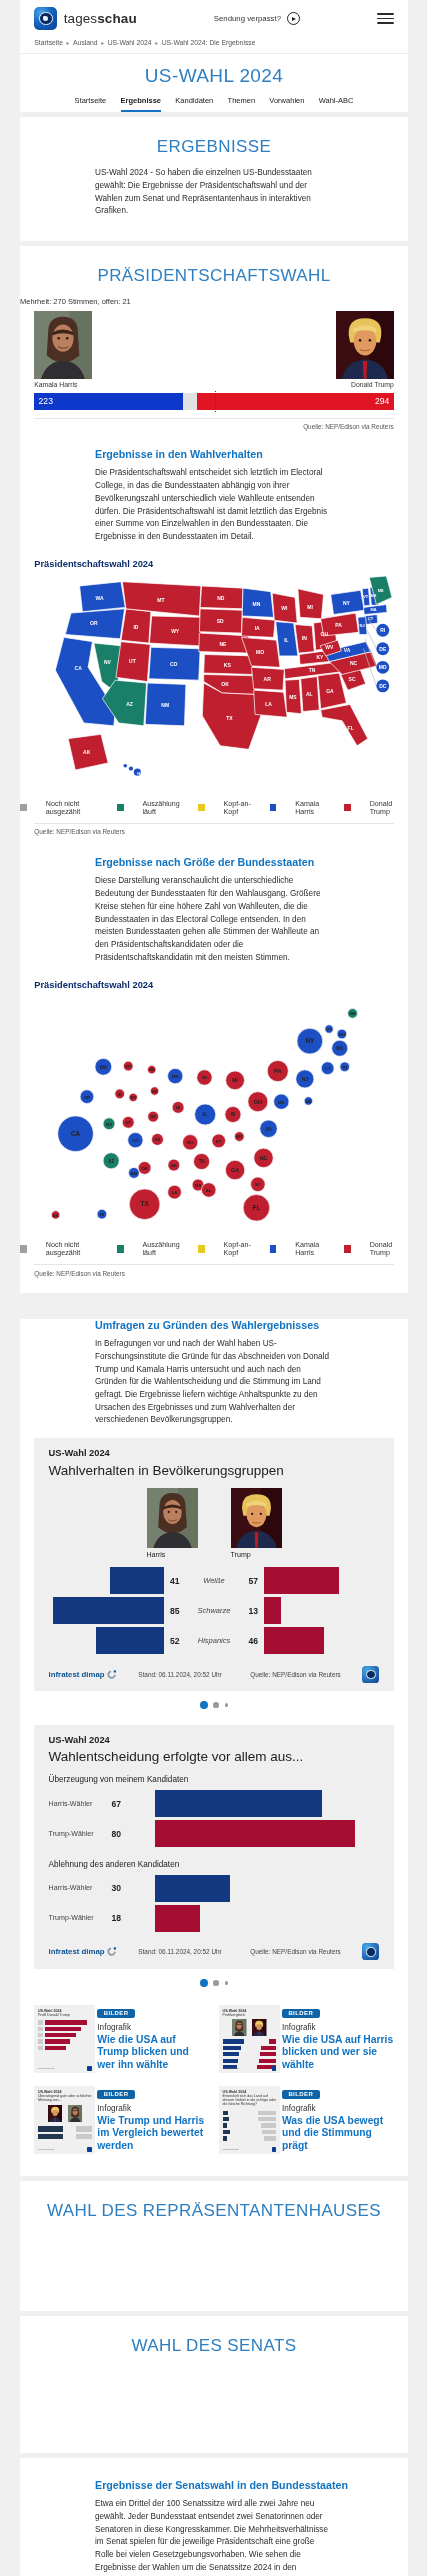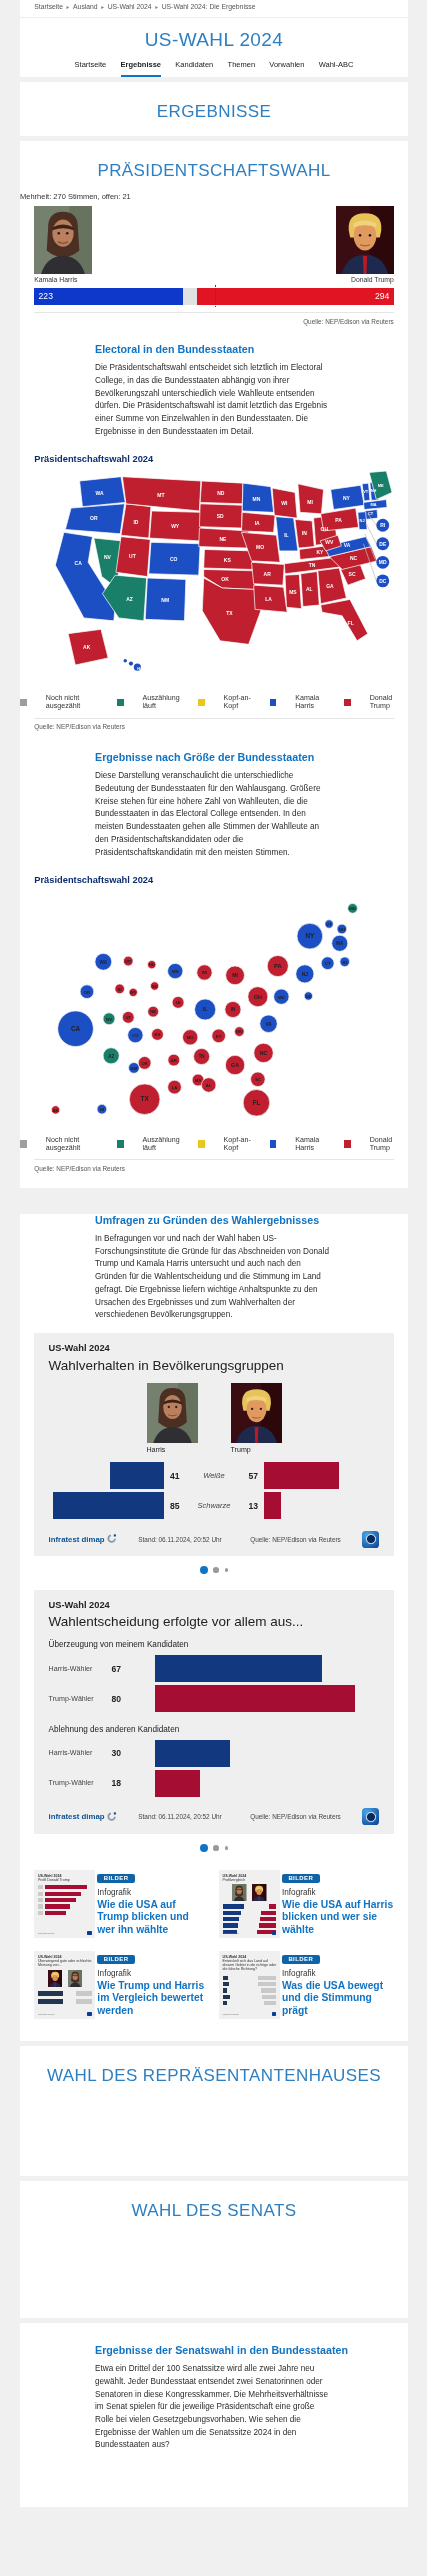--- a/index.html
+++ b/index.html
@@ -109,36 +109,54 @@
   .badge { display:inline-block; background:#0f64a8; color:#fff; font-size:6px; font-weight:700; letter-spacing:0.4px; padding:1.8px 6.4px; border-radius:2.1px; }
   .tz-kicker { font-size:8.2px; color:#333; margin:5px 0 1.4px 0; }
   .tz-title { font-size:10.3px; line-height:1.25; color:#1173c3; font-weight:700; }
 </style>
 </head>
 <body>
 
 <div class="page">
 
   <div class="header-card">
+    <div class="hdr-top">
+      <div class="brand">
+        <div class="ts-tile">
+            <div class="eye"></div>
+          </div>
+        <div class="brand-text"><span>tages</span><b>schau</b></div>
+      </div>
+      <div class="hdr-mid">
+        <span class="missed">Sendung verpasst?</span>
+        <span class="play-circ"></span>
+      </div>
+      <div class="burger">
+          <span></span>
+          <span></span>
+          <span></span>
+        </div>
+    </div>
     <div class="crumbs"><a href="#">Startseite</a><span class="sep">▸</span><a href="#">Ausland</a><span class="sep">▸</span><a href="#">US-Wahl 2024</a><span class="sep">▸</span><a href="#">US-Wahl 2024: Die Ergebnisse</a></div>
     <div class="big-title">US-WAHL 2024</div>
     <div class="tabs">
         <div class="tab">Startseite</div>
         <div class="tab active">Ergebnisse</div>
         <div class="tab">Kandidaten</div>
         <div class="tab">Themen</div>
         <div class="tab">Vorwahlen</div>
         <div class="tab">Wahl-ABC</div>
       </div>
   </div>
 
   <div class="gap"></div>
 
   <div class="card" style="padding-bottom:4.3px;">
     <div class="sec-title">ERGEBNISSE</div>
+    <p class="lead">US-Wahl 2024 - So haben die einzelnen US-Bundesstaaten gewählt: Die Ergebnisse der Präsidentschaftswahl und der Wahlen zum Senat und Repräsentantenhaus in interaktiven Grafiken.</p>
   </div>
 
   <div class="gap"></div>
 
   <div class="card" style="padding-bottom:13px;">
     <div class="sec-title">PRÄSIDENTSCHAFTSWAHL</div>
     <div class="majority">Mehrheit: 270 Stimmen, offen: 21</div>
 
     <div class="cand-row">
       <div class="cand">
@@ -176,21 +194,21 @@
         <div class="seg" style="width:41.44981412639405%;background:#0d38c9"></div>
         <div class="seg" style="width:3.903345724907063%;background:#e2e2e2"></div>
         <div class="seg" style="width:54.646840148698885%;background:#e01422"></div>
         <span class="v left">223</span>
         <span class="v right">294</span>
         <span class="maj" style="left:50.18587360594795%"></span>
       </div>
     <div class="ev-under"></div>
     <div class="src-right">Quelle: NEP/Edison via Reuters</div>
 
-    <div class="sub-head">Electoral in den Bundesstaaten</div>
+    <div class="sub-head">Ergebnisse in den Wahlverhalten</div>
     <p class="lead" style="margin-bottom:7.1px">Die Präsidentschaftswahl entscheidet sich letztlich im Electoral College, in das die Bundesstaaten abhängig von ihrer Bevölkerungszahl unterschiedlich viele Wahlleute entsenden dürfen. Die Präsidentschaftswahl ist damit letztlich das Ergebnis einer Summe von Einzelwahlen in den Bundesstaaten. Die Ergebnisse in den Bundesstaaten im Detail.</p>
 
     <div class="chart-label">Präsidentschaftswahl 2024</div>
     <div class="map-wrap">
       <svg id="us-map" viewBox="0 0 500 300" width="100%" height="214">
           <polygon points="62,14 120,8 126,44 66,50" fill="#1d4fc4" stroke="#fff" stroke-width="1"></polygon>
           <polygon points="50,52 125,46 119,88 42,82" fill="#1d4fc4" stroke="#fff" stroke-width="1"></polygon>
           <polygon points="40,86 80,92 74,128 112,188 110,210 68,206 28,132" fill="#1d4fc4" stroke="#fff" stroke-width="1"></polygon>
           <polygon points="82,94 122,98 114,164 93,148" fill="#1a7f68" stroke="#fff" stroke-width="1"></polygon>
           <polygon points="127,46 162,50 159,94 120,90" fill="#bf1f2e" stroke="#fff" stroke-width="1"></polygon>
@@ -516,20 +534,31 @@
             <div class="bl">
               <div class="bar" style="width:96.5909090909091%;background:#12397f"></div>
             </div>
             <div class="num">85</div>
             <div class="cat">Schwarze</div>
             <div class="num">13</div>
             <div class="br">
               <div class="bar" style="width:14.772727272727273%;background:#a50d32"></div>
             </div>
           </div>
+          <div class="demo-row">
+            <div class="bl">
+              <div class="bar" style="width:59.09090909090909%;background:#12397f"></div>
+            </div>
+            <div class="num">52</div>
+            <div class="cat">Hispanics</div>
+            <div class="num">46</div>
+            <div class="br">
+              <div class="bar" style="width:52.27272727272727%;background:#a50d32"></div>
+            </div>
+          </div>
         </div>
       <div class="pfooter">
         <span class="ifd">
             <span>infratest dimap</span>
           <svg width="9.3" height="9.3" viewBox="0 0 13 13">
               <circle cx="6.5" cy="6.5" r="4.6" fill="none" stroke="#8a97a8" stroke-width="2.4" stroke-dasharray="20 9"></circle>
               <rect x="9.5" y="0.5" width="3" height="3" fill="#0b5394"></rect>
             </svg>
           </span>
         <span class="pfoot-mid">

